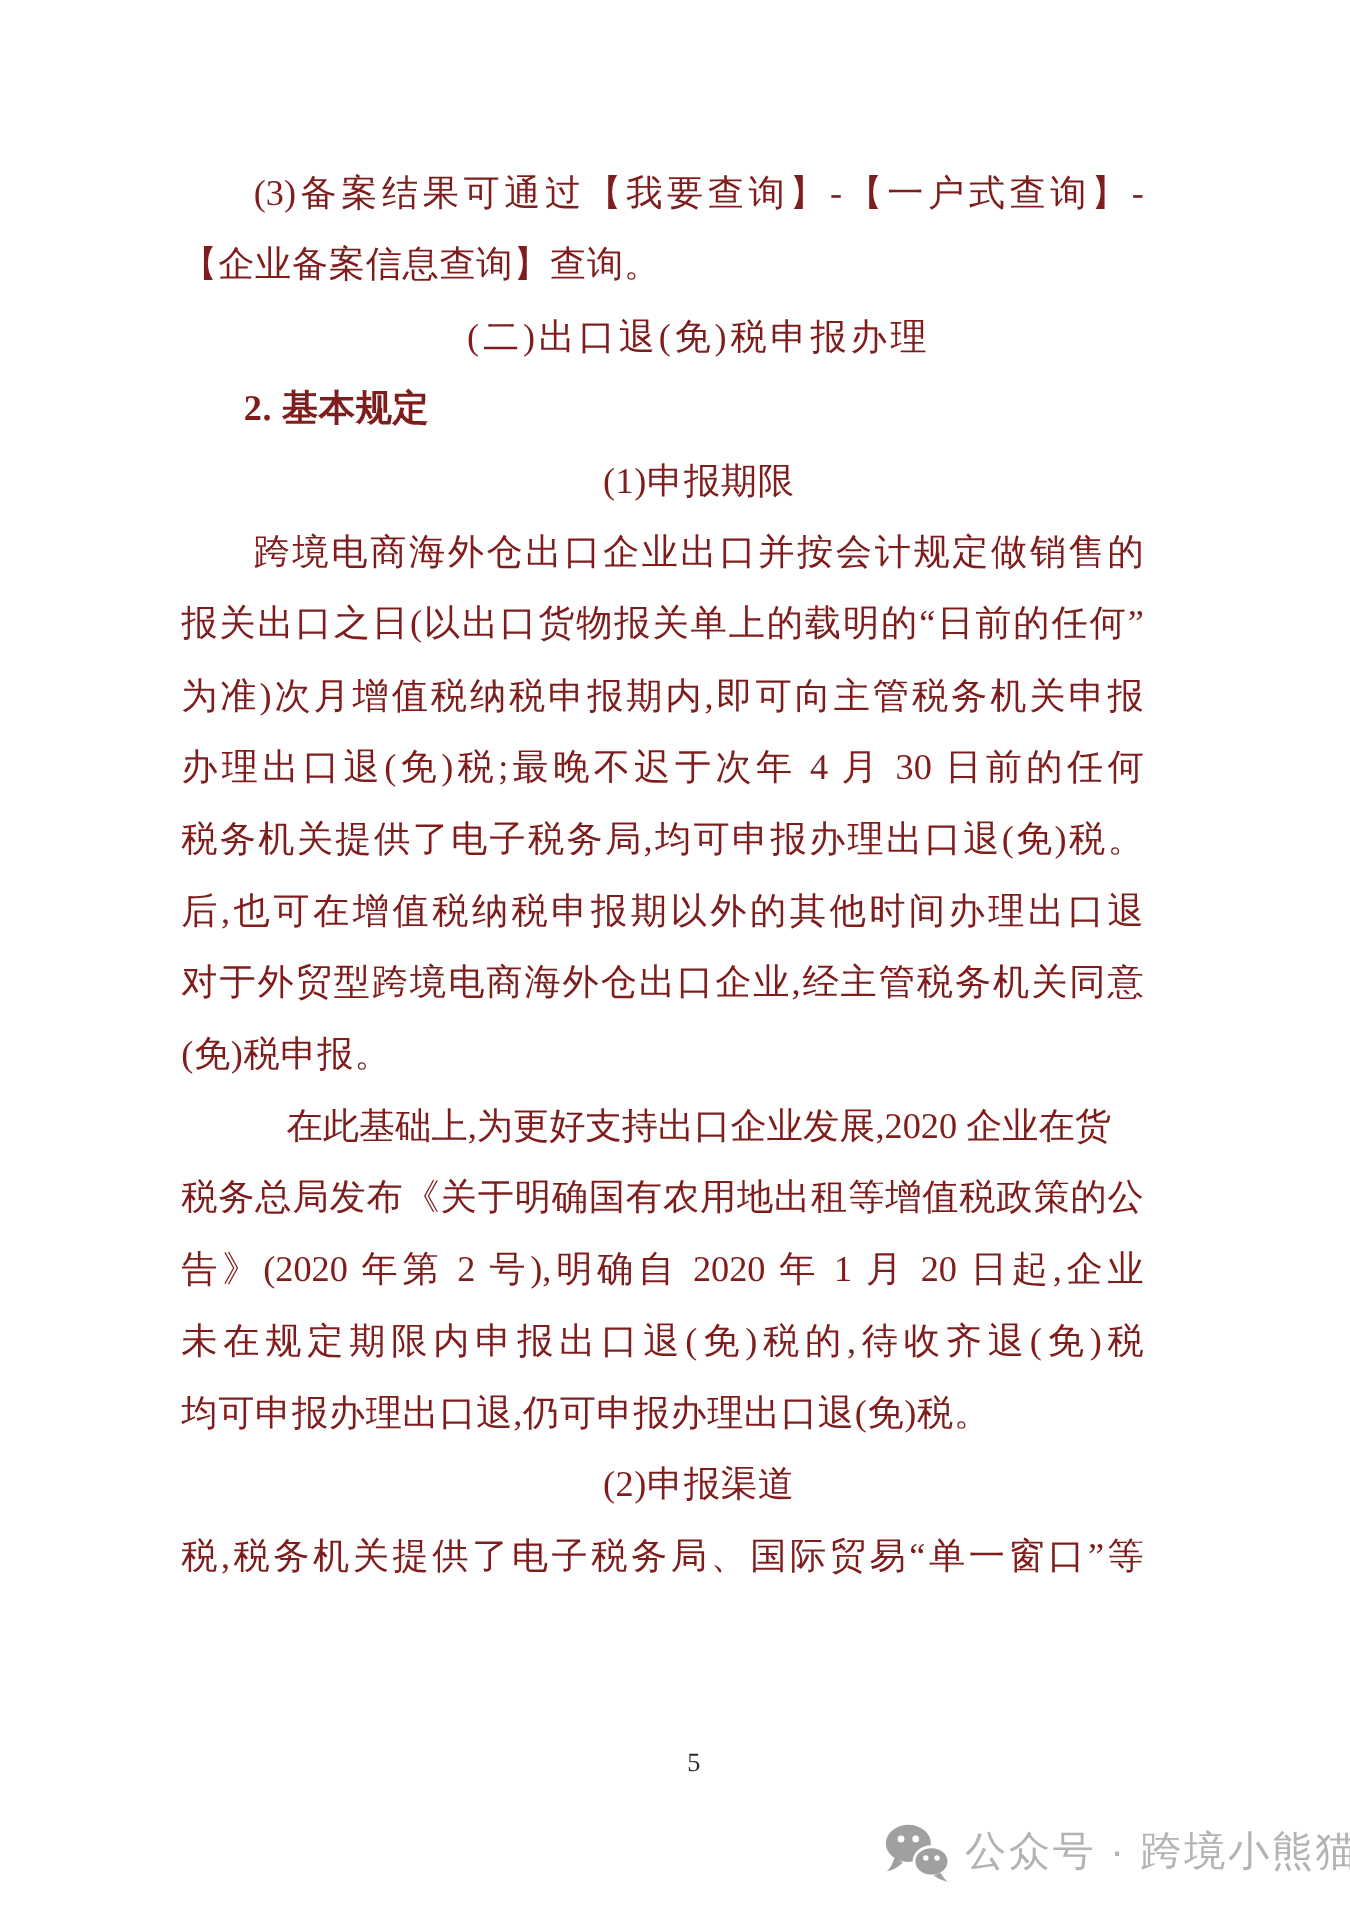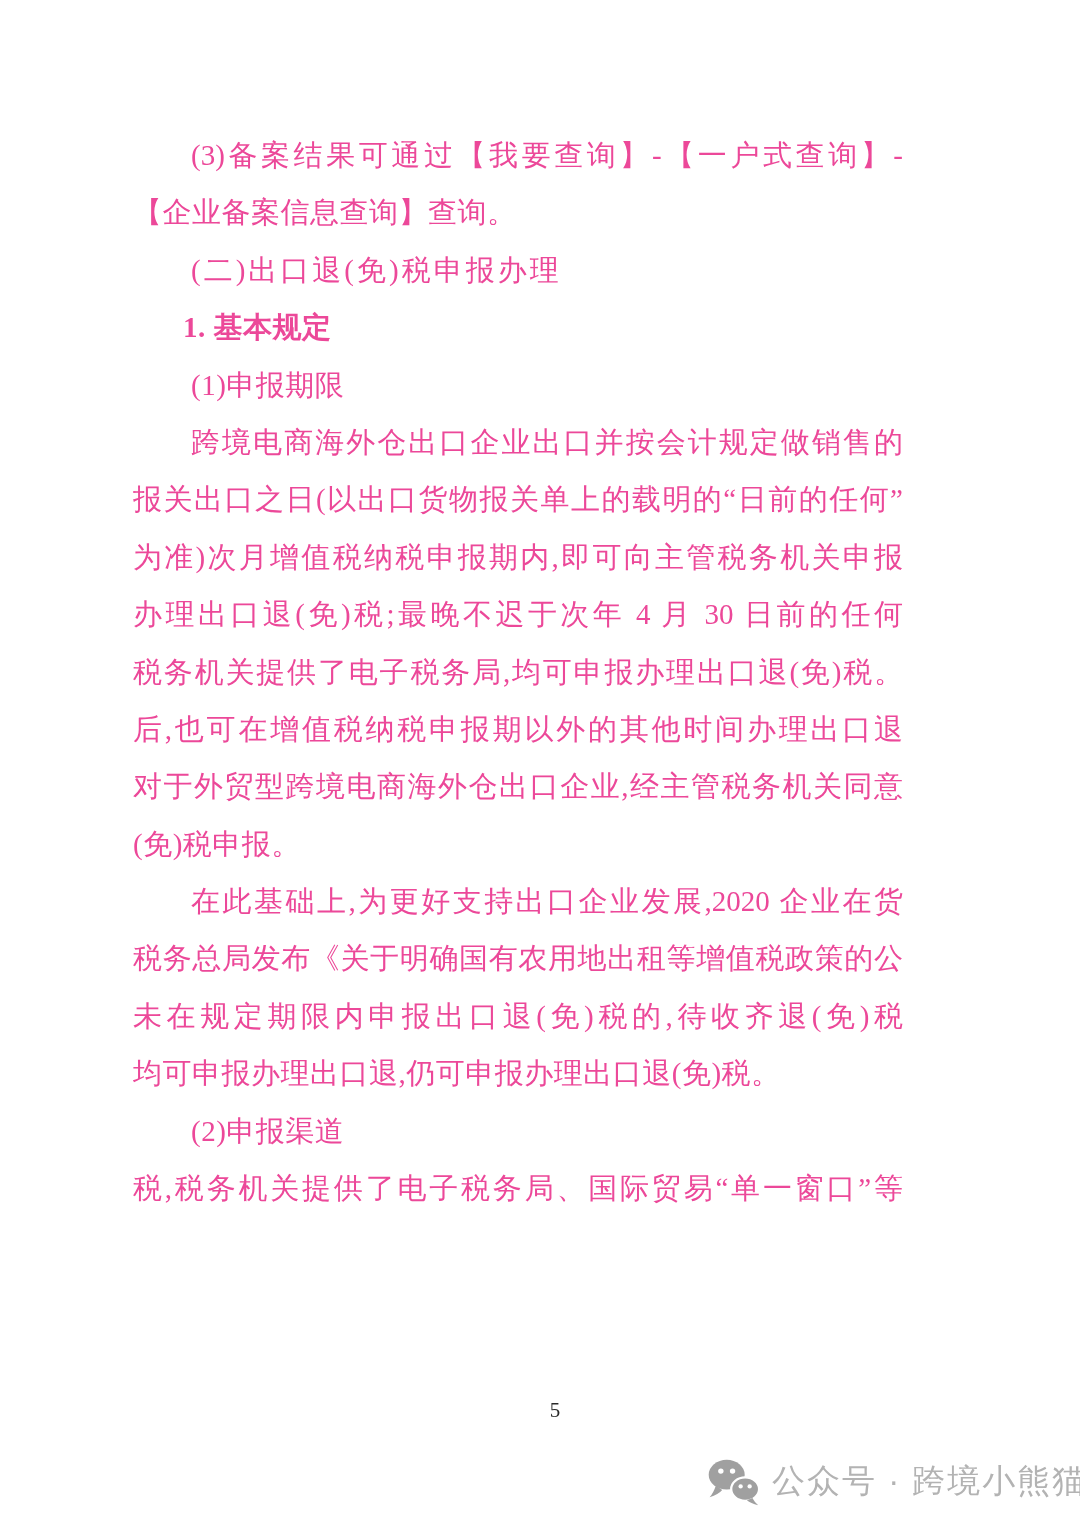--- a/index.html
+++ b/index.html
@@ -11,39 +11,39 @@
     position: relative;
     width: 1080px;
     height: 1527px;
     background: #ffffff;
     overflow: hidden;
     font-family: "Liberation Serif", "DejaVu Serif", serif;
   }
   
   .doc {
     position: absolute;
-    left: 133px;
+    left: 145px;
     top: 127px;
     width: 770px;
-    color: #ec4899;
+    color: #7f1d1d;
   }
   .line {
     font-size: 29px;
     line-height: 57.4px;
     height: 57.4px;
     overflow: hidden;
     letter-spacing: 0.5px;
     text-align: left;
   }
   .line.j {
     text-align: justify;
     text-align-last: justify;
     letter-spacing: 0;
   }
-  .line.ind { text-indent: 58px; }
+  .line.ind { text-indent: 58px; text-align: center; }
   .line.ind-sm { text-indent: 50px; }
   .line.bold { font-weight: bold; }
   .line.spaced { letter-spacing: 3px; }
 
   
   .page-num {
     position: absolute;
     top: 1398px;
     left: 0;
     width: 1080px;
@@ -78,32 +78,33 @@
 </style>
 </head>
 <body>
 
 <div id="page">
 
   <div class="doc">
       <div class="line j ind">(3)备案结果可通过【我要查询】-【一户式查询】-</div>
       <div class="line">【企业备案信息查询】查询。</div>
       <div class="line ind spaced">(二)出口退(免)税申报办理</div>
-      <div class="line ind-sm bold">1. 基本规定</div>
+      <div class="line ind-sm bold">2. 基本规定</div>
       <div class="line ind">(1)申报期限</div>
       <div class="line j ind">跨境电商海外仓出口企业出口并按会计规定做销售的</div>
       <div class="line j">报关出口之日(以出口货物报关单上的载明的“日前的任何”</div>
       <div class="line j">为准)次月增值税纳税申报期内,即可向主管税务机关申报</div>
       <div class="line j">办理出口退(免)税;最晚不迟于次年 4 月 30 日前的任何</div>
       <div class="line j">税务机关提供了电子税务局,均可申报办理出口退(免)税。</div>
       <div class="line j">后,也可在增值税纳税申报期以外的其他时间办理出口退</div>
       <div class="line j">对于外贸型跨境电商海外仓出口企业,经主管税务机关同意</div>
       <div class="line">(免)税申报。</div>
       <div class="line j ind">在此基础上,为更好支持出口企业发展,2020 企业在货物、</div>
       <div class="line j">税务总局发布《关于明确国有农用地出租等增值税政策的公</div>
+      <div class="line j">告》(2020 年第 2 号),明确自 2020 年 1 月 20 日起,企业</div>
       <div class="line j">未在规定期限内申报出口退(免)税的,待收齐退(免)税</div>
       <div class="line">均可申报办理出口退,仍可申报办理出口退(免)税。</div>
       <div class="line ind">(2)申报渠道</div>
       <div class="line j">税,税务机关提供了电子税务局、国际贸易“单一窗口”等</div>
     </div>
 
   <div class="page-num">5</div>
 
   <div class="footer">
     <svg class="wx-icon" viewBox="0 0 60 54" xmlns="http://www.w3.org/2000/svg" aria-hidden="true">

